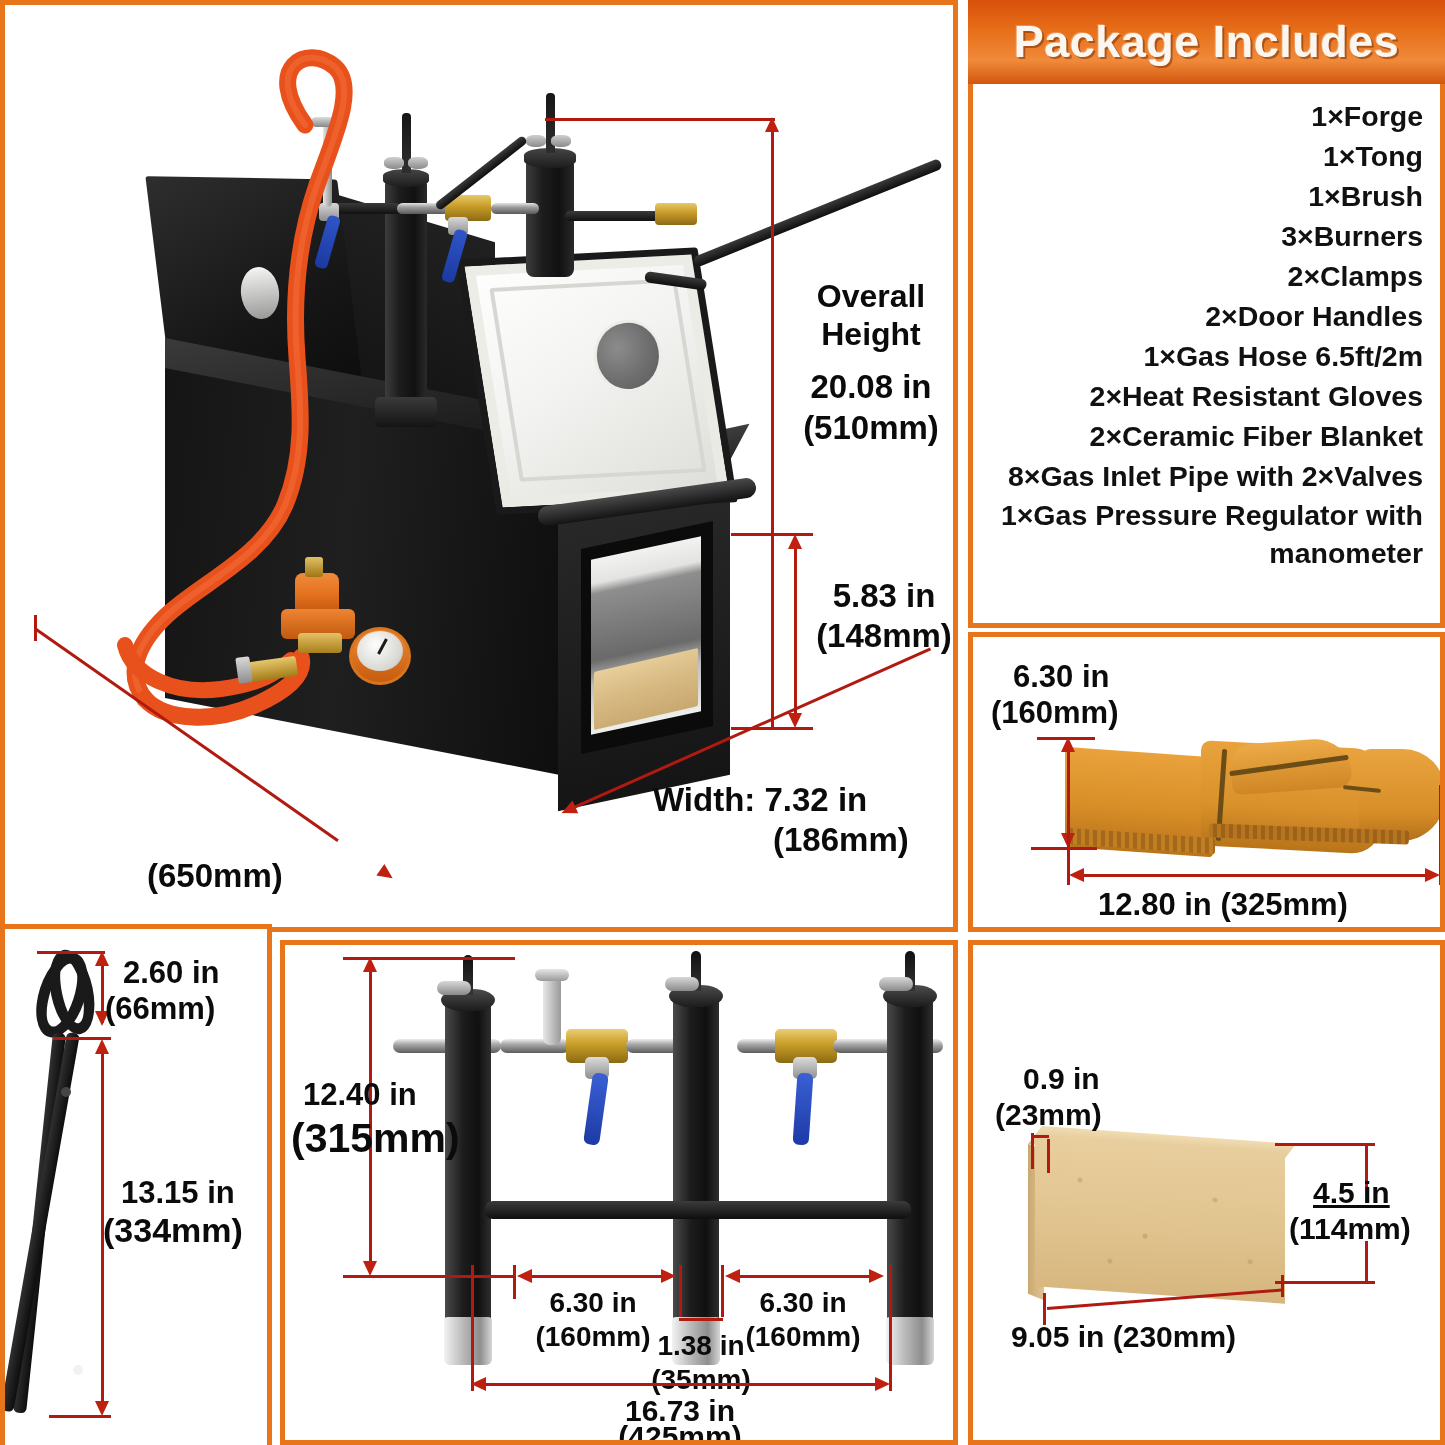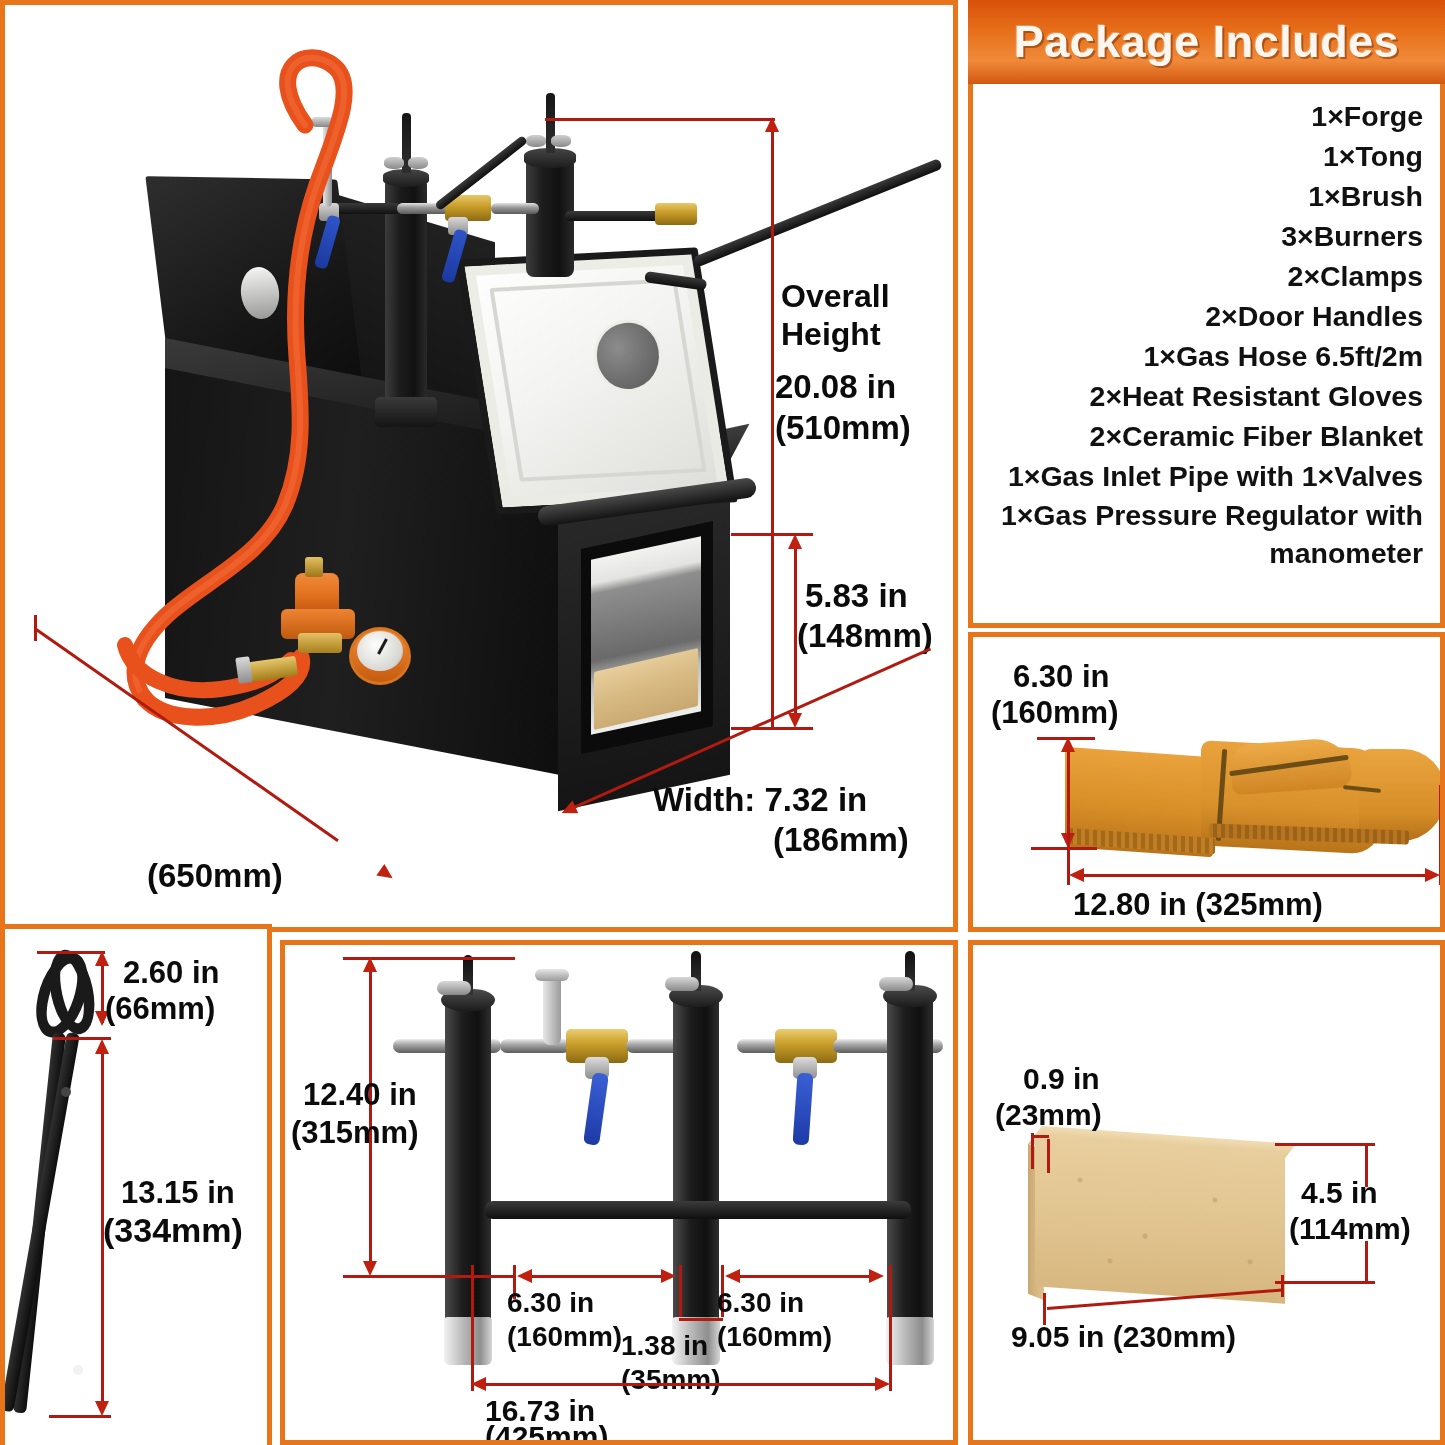--- a/index.html
+++ b/index.html
@@ -54,21 +54,21 @@
   }
   .pkg-item.two-line { white-space: normal; line-height: 38px; }
 
   
   .dim {
     position: absolute;
     font-weight: bold; color: #0b0b0b;
     line-height: 1.04;
     white-space: nowrap;
   }
-  .dim.c { }
+  .dim.c { text-align: center; }
   .dim.l { text-align: left; }
 
   
   .dl { position: absolute; background: #B01A10; }
   .dl.h { height: 2.5px; }
   .dl.v { width: 2.5px; }
   .arw { position: absolute; width: 0; height: 0; }
   .arw.up    { border-left: 7px solid transparent; border-right: 7px solid transparent; border-bottom: 15px solid #C0200F; }
   .arw.down  { border-left: 7px solid transparent; border-right: 7px solid transparent; border-top: 15px solid #C0200F; }
   .arw.left  { border-top: 7px solid transparent; border-bottom: 7px solid transparent; border-right: 15px solid #C0200F; }
@@ -563,21 +563,21 @@
     <div class="pkg-list">
       <div class="pkg-item">1×Forge</div>
       <div class="pkg-item">1×Tong</div>
       <div class="pkg-item">1×Brush</div>
       <div class="pkg-item">3×Burners</div>
       <div class="pkg-item">2×Clamps</div>
       <div class="pkg-item">2×Door Handles</div>
       <div class="pkg-item">1×Gas Hose 6.5ft/2m</div>
       <div class="pkg-item">2×Heat Resistant Gloves</div>
       <div class="pkg-item">2×Ceramic Fiber Blanket</div>
-      <div class="pkg-item">1×Gas Inlet Pipe with 1×Valves</div>
+      <div class="pkg-item">8×Gas Inlet Pipe with 2×Valves</div>
       <div class="pkg-item two-line">1×Gas Pressure Regulator with manometer</div>
     </div>
   </div>
 
   <div class="panel" id="panel-glove">
     <div id="glove">
       <div class="glove-cuff"></div>
       <div class="glove-hand"></div>
       <div class="glove-thumb"></div>
       <div class="glove-fingers"></div>
@@ -669,21 +669,21 @@
 
       <div class="bn-crossbar" style="left:200px;top:256px;width:426px;"></div>
     </div>
 
     <div class="dl h" style="left:58px;top:12px;width:172px;"></div>
     <div class="dl h" style="left:58px;top:330px;width:172px;"></div>
     <div class="dl v" style="left:84px;top:26px;height:290px;"></div>
     <div class="arw up" style="left:78px;top:12px;"></div>
     <div class="arw down" style="left:78px;top:316px;"></div>
     <div class="dim l" style="left:18px;top:134px;font-size:31px;">12.40 in</div>
-    <div class="dim l" style="left:6px;top:172px;font-size:31px;text-align:center;">(315mm)</div>
+    <div class="dim l" style="left:6px;top:172px;font-size:41px;text-align:center;">(315mm)</div>
 
     <div class="dl v" style="left:186px;top:320px;height:34px;"></div>
     <div class="dl v" style="left:228px;top:320px;height:34px;"></div>
     <div class="dl v" style="left:394px;top:320px;height:52px;"></div>
     <div class="dl v" style="left:436px;top:320px;height:52px;"></div>
     <div class="dl v" style="left:604px;top:320px;height:34px;"></div>
 
     <div class="dl h" style="left:244px;top:330px;width:136px;"></div>
     <div class="arw left" style="left:232px;top:324px;"></div>
     <div class="arw right" style="left:376px;top:324px;"></div>
@@ -719,21 +719,21 @@
     <div class="dl v" style="left:58px;top:188px;height:36px;"></div>
     <div class="dl v" style="left:74px;top:194px;height:34px;"></div>
     <div class="dl h" style="left:58px;top:190px;width:18px;"></div>
     <div class="dim l" style="left:50px;top:118px;font-size:30px;">0.9 in</div>
     <div class="dim l" style="left:22px;top:154px;font-size:30px;">(23mm)</div>
 
     <div class="dl h" style="left:302px;top:198px;width:100px;"></div>
     <div class="dl h" style="left:302px;top:336px;width:100px;"></div>
     <div class="dl v" style="left:392px;top:198px;height:44px;"></div>
     <div class="dl v" style="left:392px;top:296px;height:42px;"></div>
-    <div class="dim l" style="left:328px;top:232px;font-size:30px;">4.5 in</div>
+    <div class="dim l" style="left:340px;top:232px;font-size:30px;text-decoration:underline;">4.5 in</div>
     <div class="dim l" style="left:316px;top:268px;font-size:30px;">(114mm)</div>
 
     <div class="dl v" style="left:70px;top:348px;height:32px;"></div>
     <div class="dl v" style="left:308px;top:330px;height:22px;"></div>
     <div class="diag" style="left:74px;top:362px;width:236px;transform:rotate(-4.5deg);"></div>
     <div class="dim l" style="left:38px;top:376px;font-size:30px;">9.05 in (230mm)</div>
   </div>
 
 </div>
 

